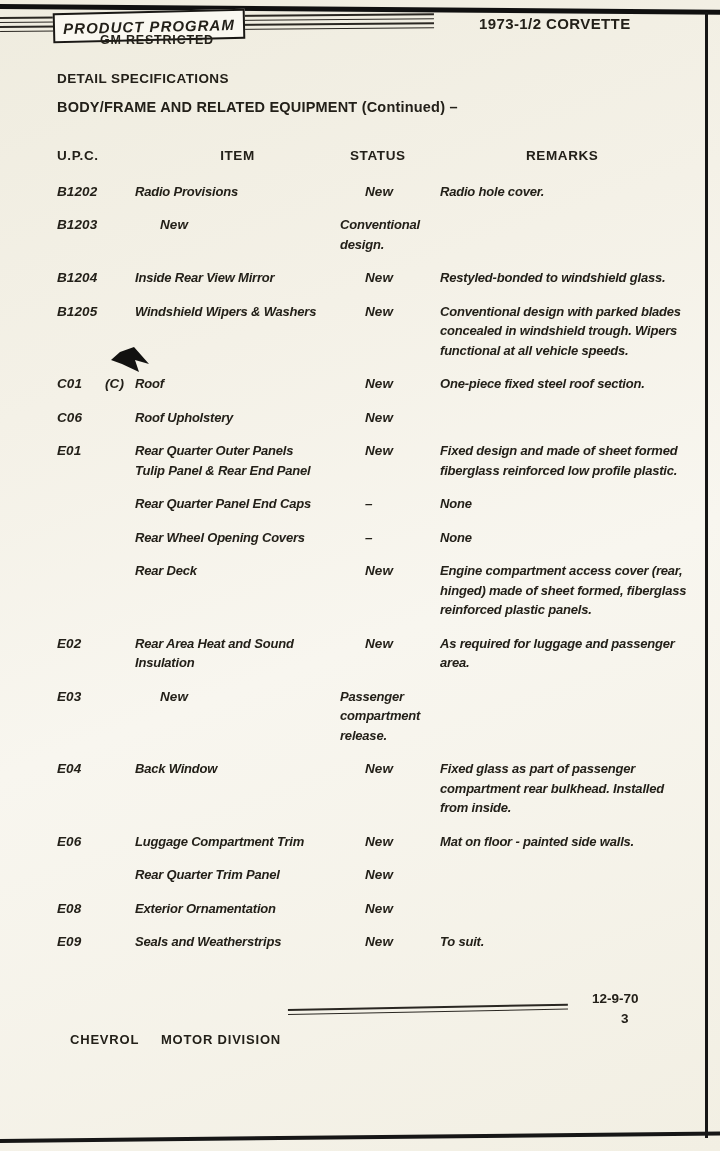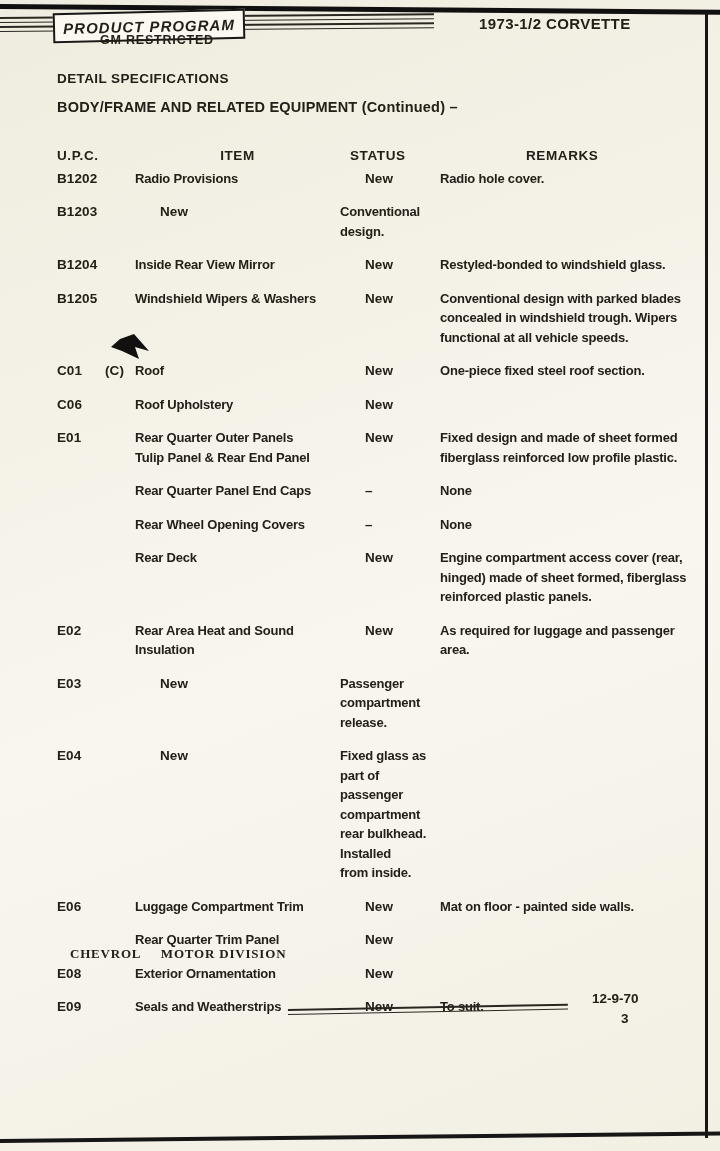--- a/index.html
+++ b/index.html
@@ -26,32 +26,32 @@
     display:flex;align-items:center;justify-content:center;
     font-style:italic;font-size:15px;letter-spacing:1px;white-space:nowrap;
   }
   .gm-restricted{left:100px;top:33px;font-size:12.5px;letter-spacing:0.8px;}
   .vehicle{left:479px;top:15px;font-size:15px;letter-spacing:0.4px;}
   .section{left:57px;top:71px;font-size:13.5px;letter-spacing:0.4px;}
   .subsection{left:57px;top:99px;font-size:14.5px;letter-spacing:0.2px;}
   
   .spec-table{left:0;top:146px;width:720px;}
   .thead,.row{display:grid;grid-template-columns:48px 30px 205px 100px 280px;padding-left:57px;font-size:13.5px;line-height:19.5px;}
-  .thead{margin-bottom:3px;letter-spacing:0.6px;}
+  .thead{margin-bottom:16px;letter-spacing:0.6px;}
   .h-upc{grid-column:1/3;}
   .h-item{text-align:center;}
   .h-status{padding-left:10px;}
   .h-remarks{padding-left:86px;}
-  .row{margin-bottom:14px;position:relative;letter-spacing:0.1px;}
+  .row{margin-bottom:14px;position:relative;letter-spacing:0.1px;font-style:italic;}
   .c-item,.c-remarks{white-space:pre-line;font-size:13px;letter-spacing:-0.2px;}
   .c-status{padding-left:25px;}
   .c-remarks{padding-right:10px;}
   .marker{position:absolute;left:110px;top:-28px;width:40px;height:27px;}
   
-  .division{left:70px;top:946px;font-size:13px;letter-spacing:0.8px;white-space:pre;font-family:Liberation Serif, serif;}
+  .division{left:70px;top:1032px;font-size:13px;letter-spacing:0.8px;white-space:pre;}
   .foot-rules{left:288px;top:1009px;width:280px;height:8px;transform:rotate(-1.1deg);transform-origin:left center;}
   .foot-rules i{position:absolute;left:0;width:100%;height:1.7px;background:#2a2722;display:block;}
   .foot-rules i:nth-child(1){top:0;} .foot-rules i:nth-child(2){top:4.5px;}
   .date{left:592px;top:991px;font-size:13.5px;}
   .pageno{left:621px;top:1011px;font-size:13.5px;}
 </style>
 </head>
 <body>
 
 <div class="abs edge-top"></div>
@@ -169,20 +169,21 @@
       </div>
       <div class="row">
         <span class="c-upc">E03</span>
         <span class="c-note"></span>
         <span class="c-status">New</span>
         <span class="c-remarks">Passenger compartment release.</span>
       </div>
       <div class="row">
         <span class="c-upc">E04</span>
         <span class="c-note"></span>
+        <span class="c-item">Back Window</span>
         <span class="c-status">New</span>
         <span class="c-remarks">Fixed glass as part of passenger
 compartment rear bulkhead. Installed
 from inside.</span>
       </div>
       <div class="row">
         <span class="c-upc">E06</span>
         <span class="c-note"></span>
         <span class="c-item">Luggage Compartment Trim</span>
         <span class="c-status">New</span>

